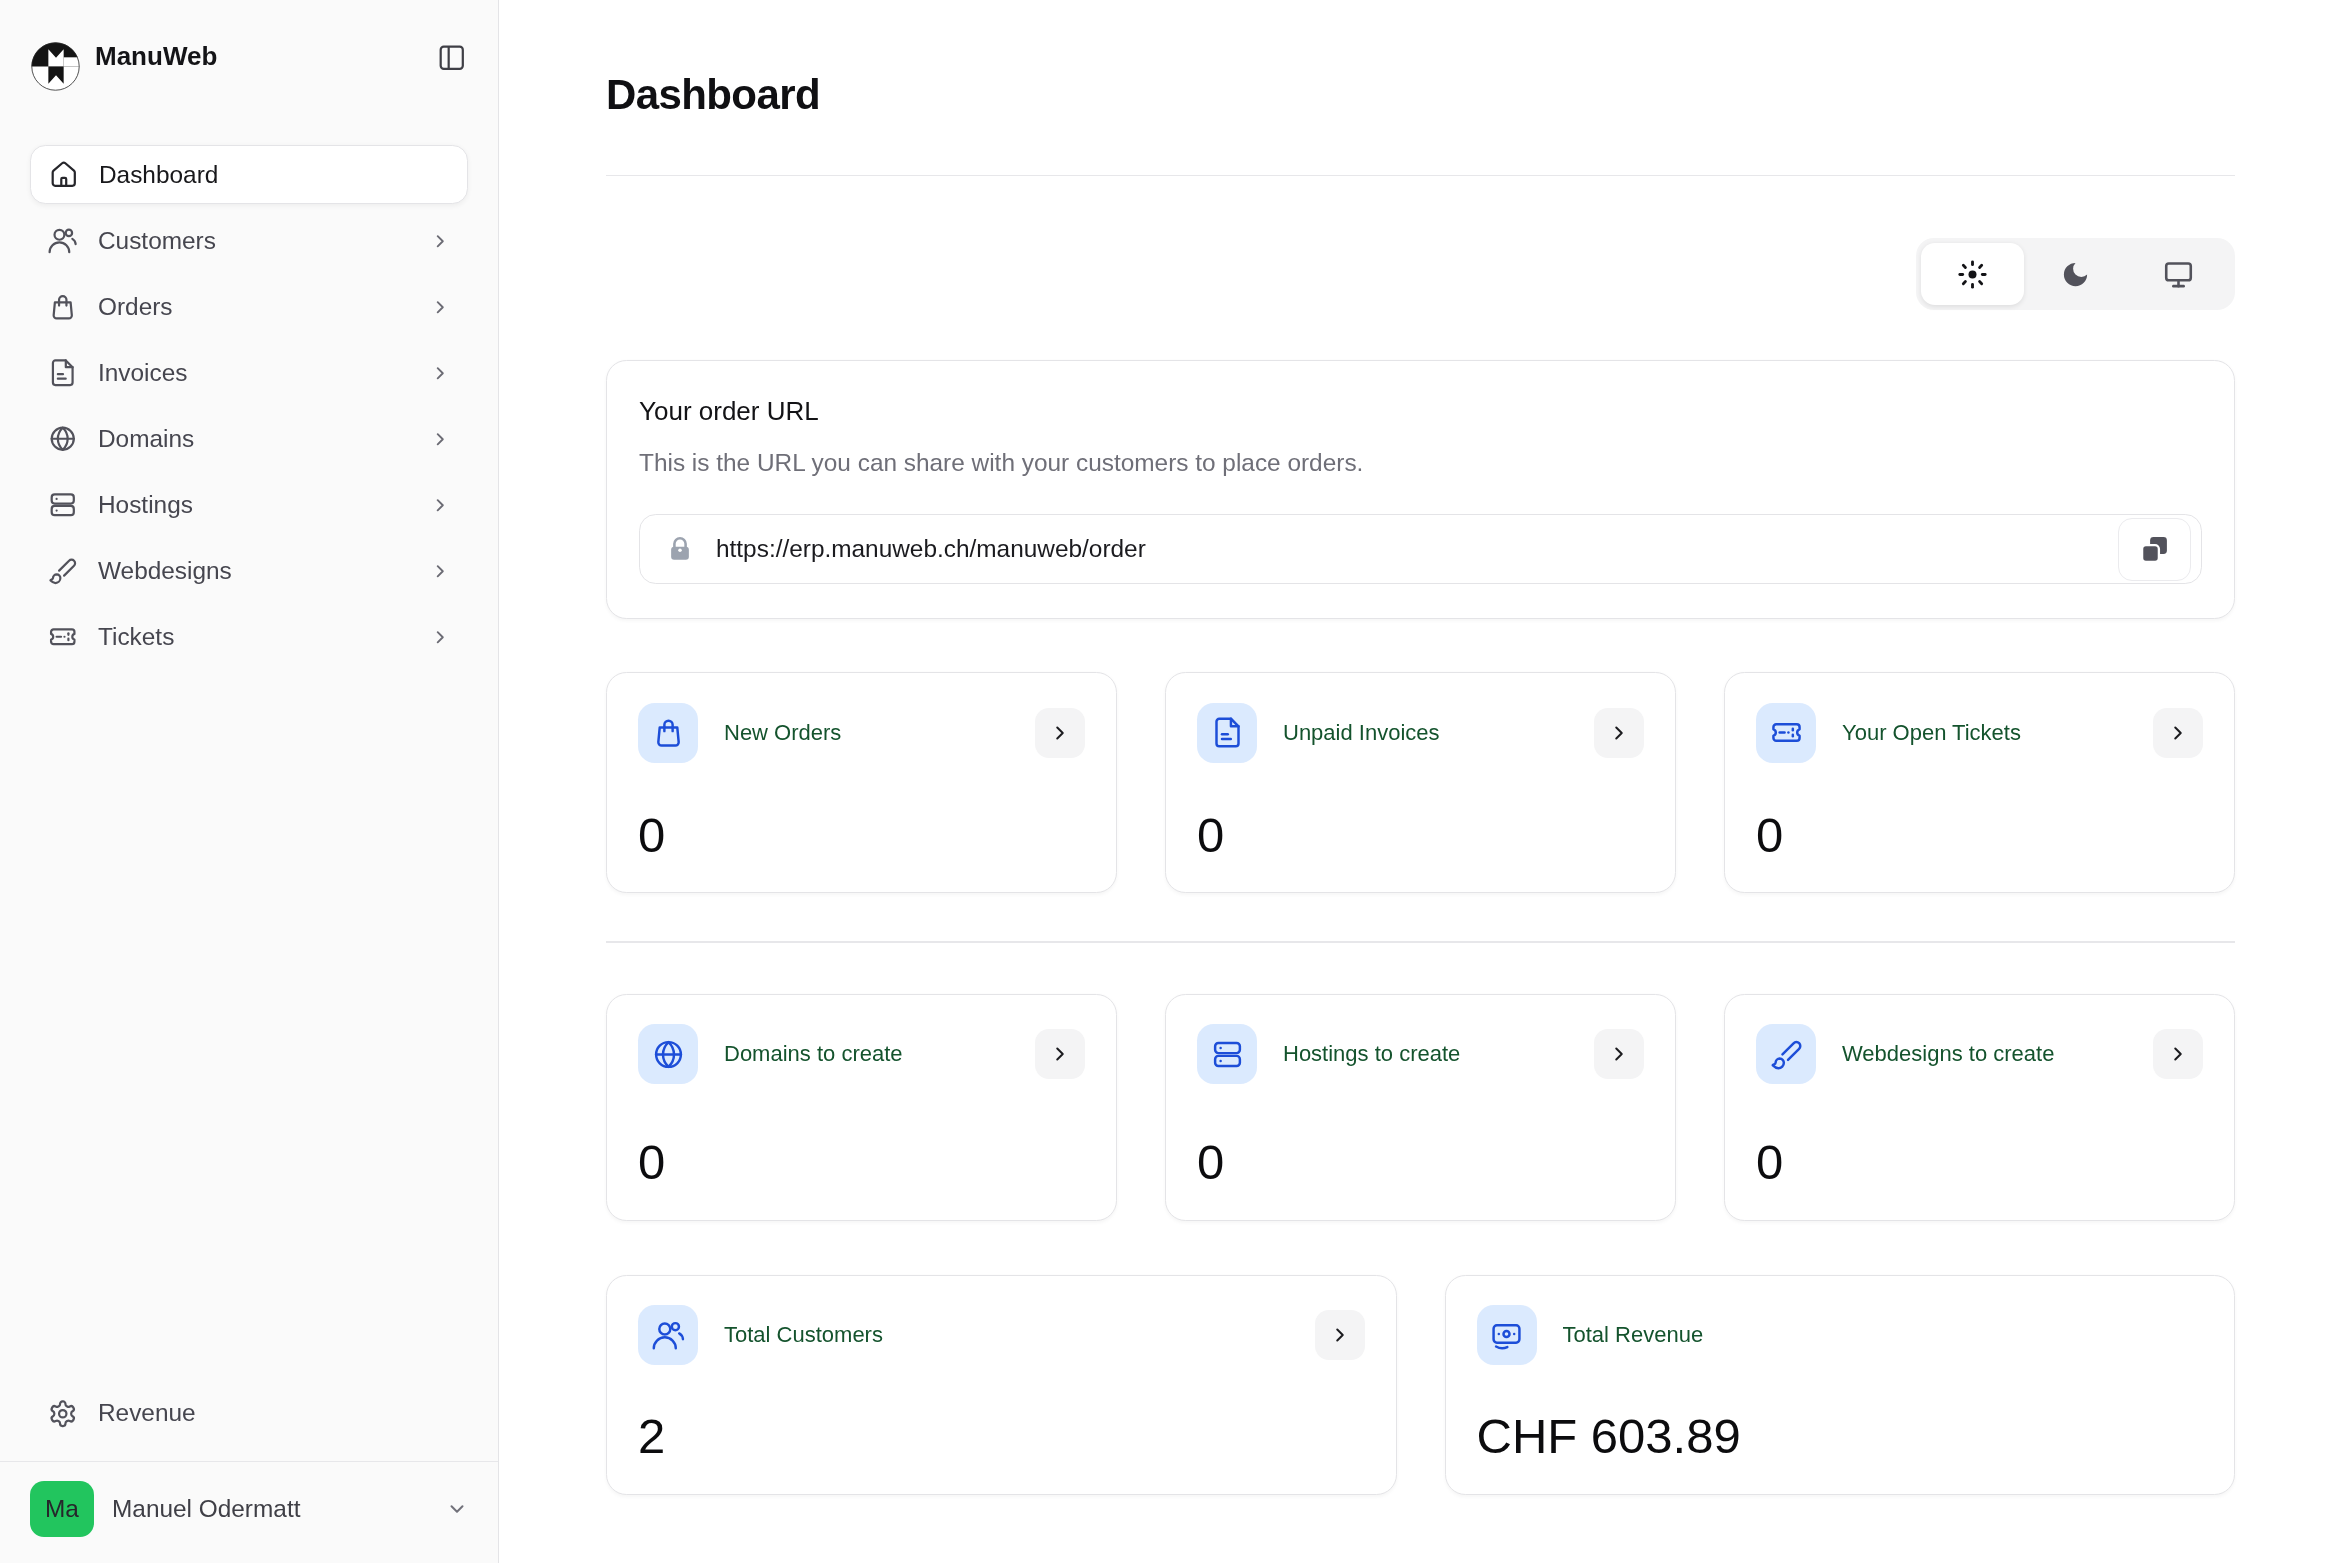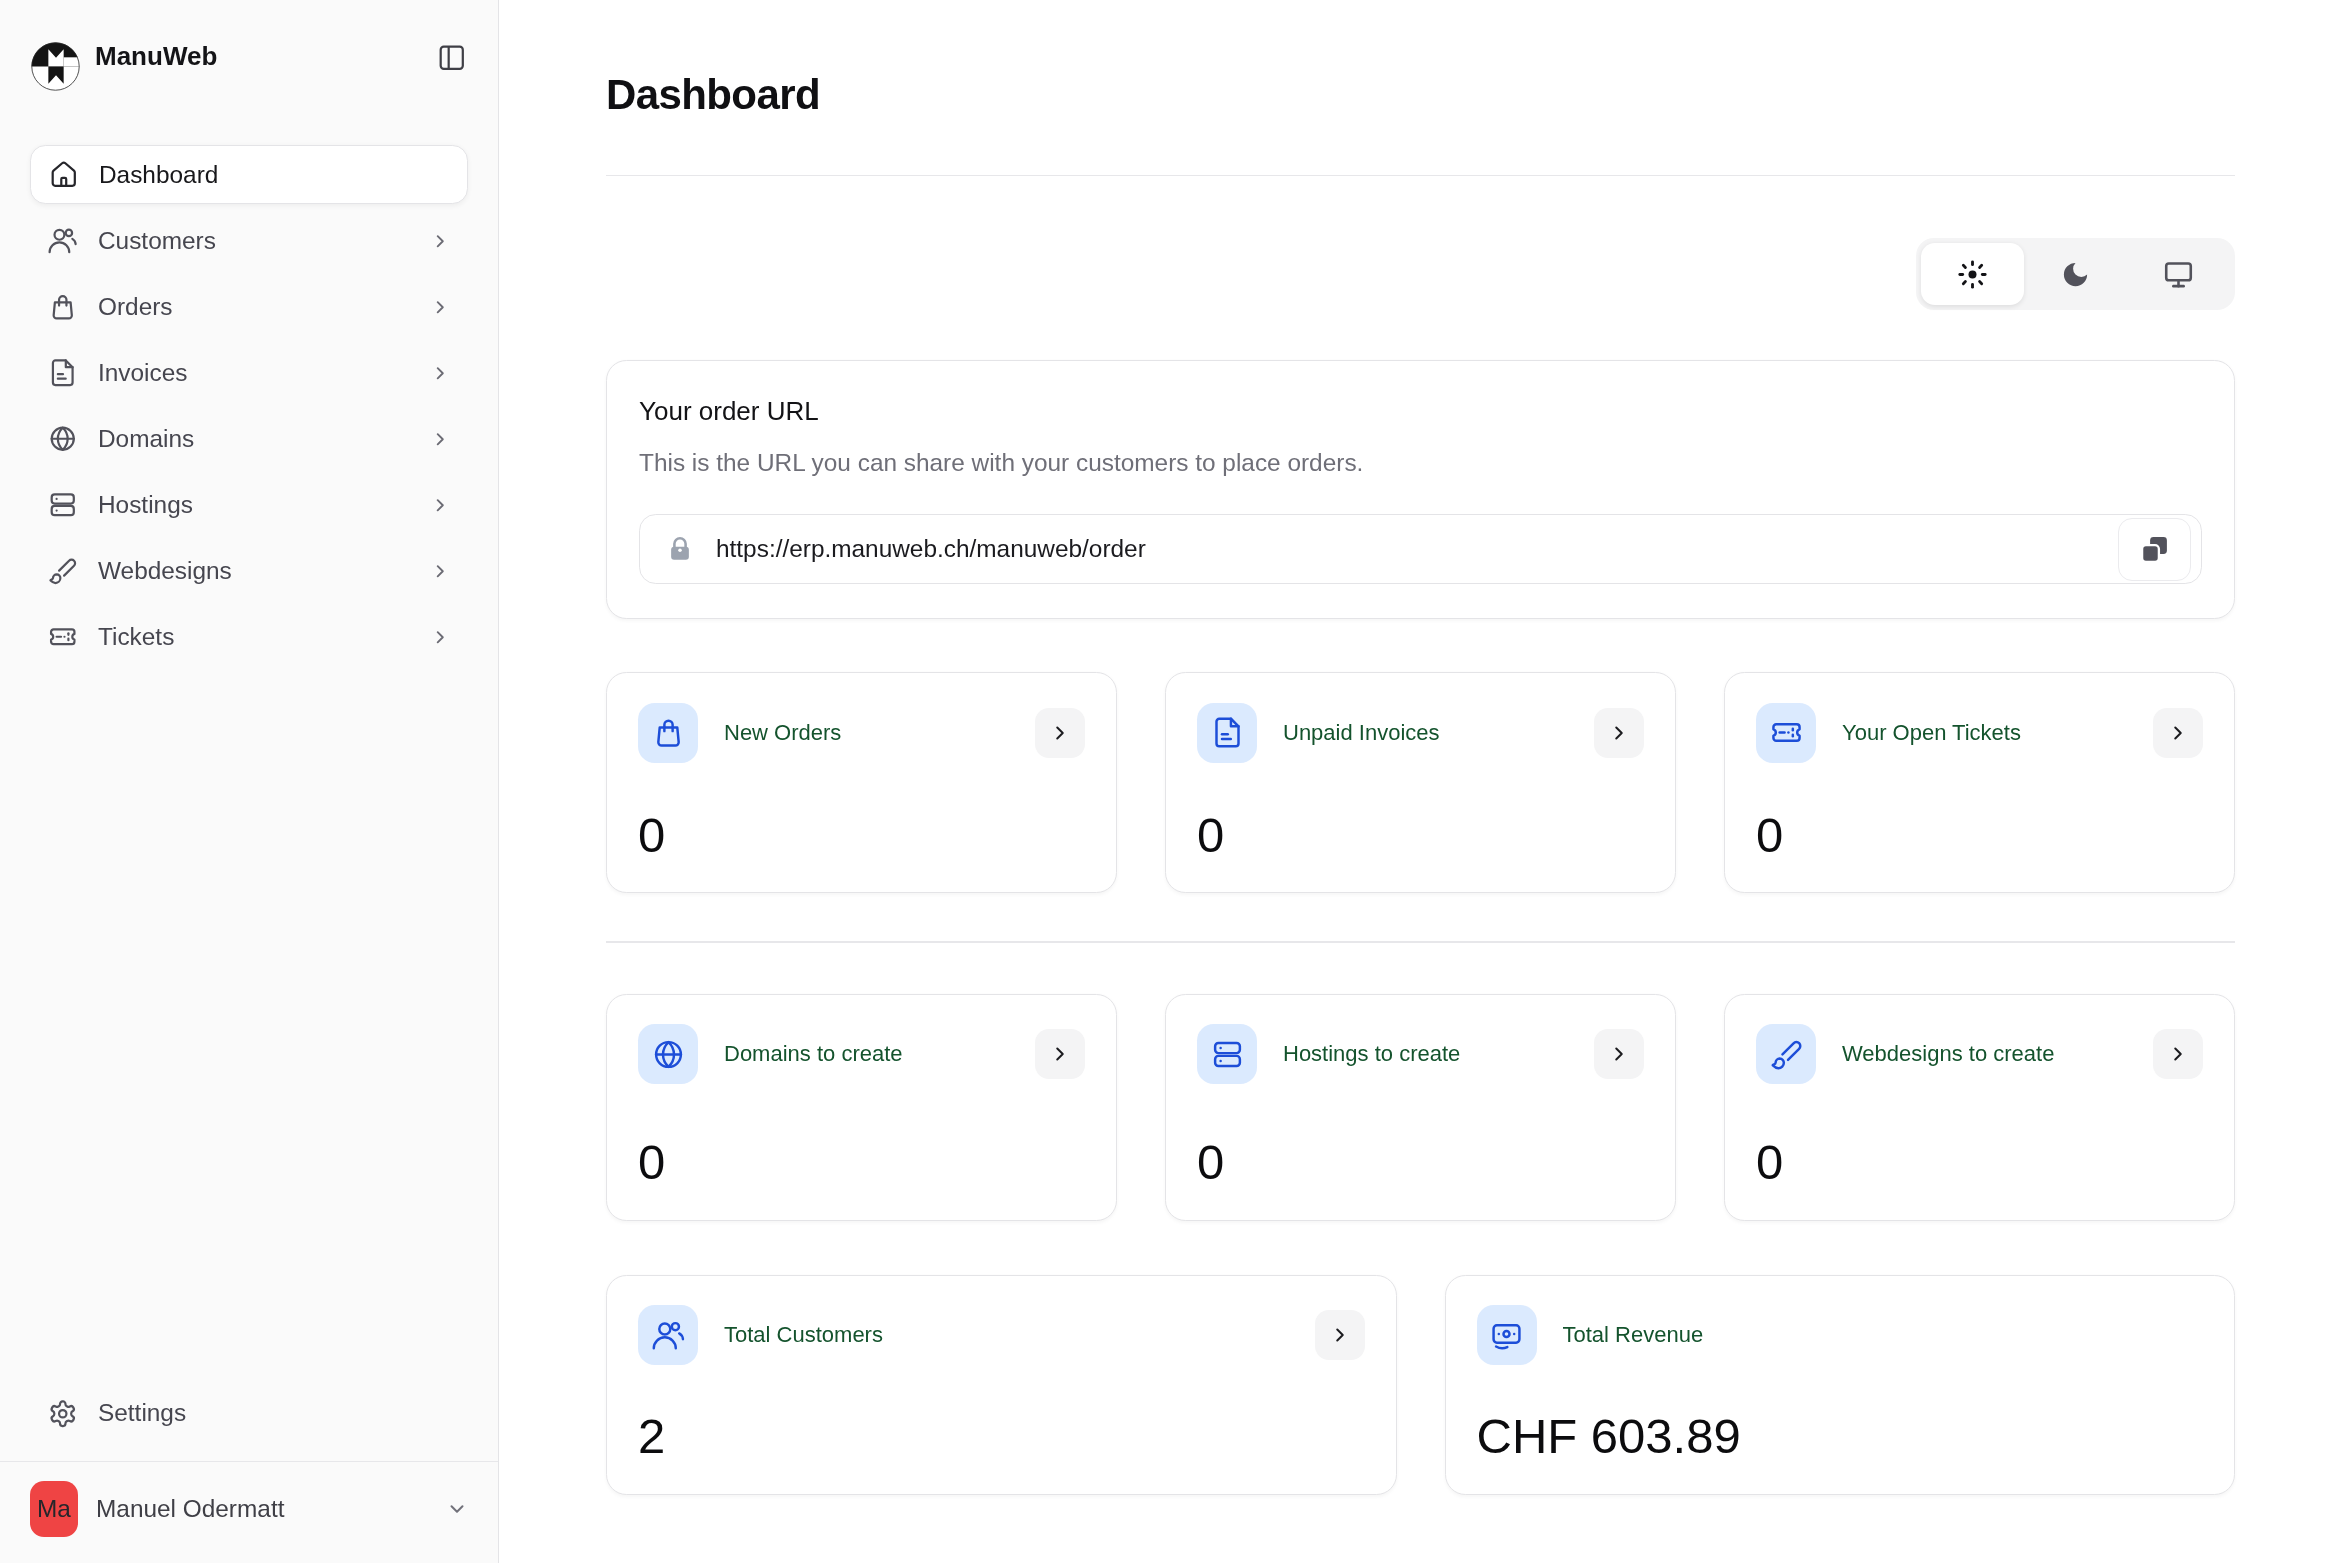--- a/index.html
+++ b/index.html
@@ -43,21 +43,21 @@
   .sidebar-bottom { margin-top:auto; }
   .settings-row {
     height:62px; display:flex; align-items:center; padding:0 18px; gap:20.5px;
     font-size:24.4px; color:#46464f; cursor:pointer;
   }
   .user-section {
     border-top:1.3px solid #e7e7ea; margin:16.7px -30px 0; padding:19px 30px 3.9px;
   }
   .user-row { display:flex; align-items:center; gap:18px; cursor:pointer; }
   .avatar {
-    width:48px; height:56px; border-radius:14px; background:#ef4444;
+    width:64px; height:56px; border-radius:14px; background:#22c55e;
     display:flex; align-items:center; justify-content:center;
     font-size:24.4px; color:#26262b;
   }
   .user-name { font-size:24.4px; color:#3f3f46; }
   .user-chevron { margin-left:auto; width:22px; height:22px; color:#71717a; }
 
   
   .main { flex:1; height:100%; overflow:hidden; }
   .content { width:1629px; margin:0 auto; padding-top:71px; }
   .page-title { font-size:42px; font-weight:600; letter-spacing:-0.6px; color:#101013; }
@@ -315,21 +315,21 @@
           <use href="#i-chevron-right"></use>
         </svg>
     </div>
   </nav>
 
   <div class="sidebar-bottom">
     <div class="settings-row">
       <svg class="nav-icon" viewBox="0 0 24 24">
           <use href="#i-gear"></use>
         </svg>
-      <span>Settings</span>
+      <span>Revenue</span>
     </div>
     <div class="user-section">
       <div class="user-row">
         <div class="avatar">
           <span>Ma</span>
         </div>
         <span class="user-name">Manuel Odermatt</span>
         <svg class="user-chevron" viewBox="0 0 24 24">
             <use href="#i-chevron-down"></use>
           </svg>

